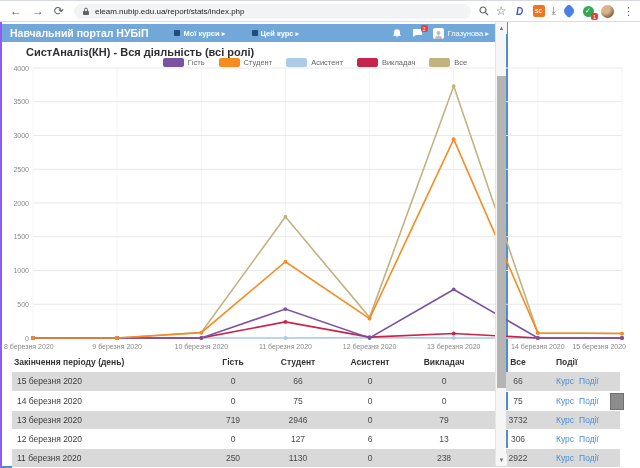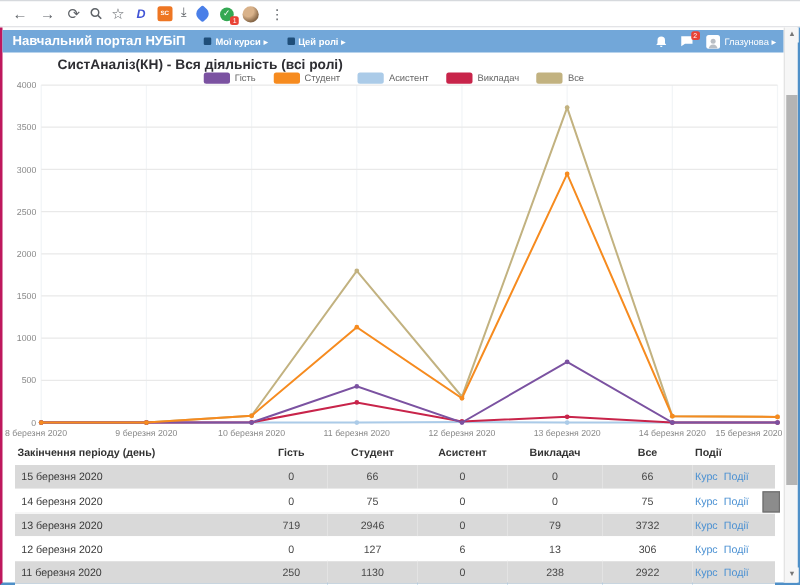--- a/index.html
+++ b/index.html
@@ -19,37 +19,37 @@
   #ext-d  { color:#4356d6; font-weight:bold; font-style:italic; font-size:10px; }
   #ext-shield { width:10px; height:10px; background:#4a7fe8; border-radius:2px 5px 2px 5px; transform:rotate(45deg); }
   #ext-check { width:11px; height:11px; background:#34a853; border-radius:50%; color:#fff; font-size:7px; display:flex; align-items:center; justify-content:center; }
   .mini-badge { position:absolute; right:-4px; bottom:-3px; background:#e94235; color:#fff; font-size:5.5px;
                 min-width:7px; height:7px; border-radius:2px; display:flex; align-items:center; justify-content:center; padding:0 1px; }
   #chrome-avatar { width:13px; height:13px; border-radius:50%;
                    background:radial-gradient(circle at 35% 30%, #d9b28a 0 35%, #8a6a4a 70%, #5d4631 100%); }
   #menu-dots { color:#5f6368; font-size:11px; margin:0 6px 0 2px; }
 
   
-  #frame { position:absolute; top:22px; left:0; width:640px; height:446px;
-           border-left:2px solid #be185d; border-right:2px solid #4f90c8; border-bottom:2px solid #4f90c8;
+  #frame { position:absolute; top:22px; left:0; width:508px; height:446px;
+           border-left:2px solid #8b5cf6; border-right:2px solid #4f90c8; border-bottom:2px solid #4f90c8;
            background:#fff; }
 
   
   #navbar { position:absolute; top:2px; left:0; right:11px; height:18px; background:#72a7d9;
             display:flex; align-items:center; color:#fff; }
   #brand { font-size:10.5px; font-weight:bold; margin-left:8px; white-space:nowrap; }
-  .nav-menu { display:flex; align-items:center; gap:3px; font-size:7.5px; font-weight:bold; margin-left:15px; cursor:pointer; white-space:nowrap; }
+  .nav-menu { display:flex; align-items:center; gap:3px; font-size:7.5px; font-weight:bold; margin-left:26px; cursor:pointer; white-space:nowrap; }
   .nav-menu-icon { width:6px; height:6px; background:#1f4e79; border-radius:1px; }
   #nav-right { margin-left:auto; display:flex; align-items:center; gap:10px; margin-right:6px; }
   .nav-icon { position:relative; display:flex; cursor:pointer; }
   #nav-user { display:flex; align-items:center; gap:4px; font-size:7.5px; cursor:pointer; white-space:nowrap; }
   #nav-avatar { width:11px; height:11px; background:#fff; border-radius:2px; display:flex; align-items:flex-end; justify-content:center; overflow:hidden; }
 
   
-  #page-title { position:absolute; top:24px; left:44px; font-size:11px; font-weight:bold; color:#2e2e33; }
+  #page-title { position:absolute; top:24px; left:24px; font-size:11px; font-weight:bold; color:#2e2e33; }
   #legend { position:absolute; top:36px; left:0; width:626px; display:flex; justify-content:center; gap:14px; }
   .legend-item { display:flex; align-items:center; gap:4px; }
   .legend-swatch { width:21px; height:9px; border-radius:2px; }
   .legend-label { font-size:7.5px; color:#666; }
 
   
   #chart-svg { position:absolute; top:42px; left:0; }
 
   
   #stats-table { position:absolute; top:330px; left:10px; width:608px; border-collapse:collapse; table-layout:fixed; }
@@ -69,20 +69,27 @@
   #sb-thumb { position:absolute; left:1px; top:54px; width:9px; height:312px; background:#b4b4b4; cursor:pointer; }
   #inner-thumb { position:absolute; top:371px; left:608px; width:14px; height:17px; background:#8c8c8c; border:1px solid #707070; cursor:pointer; }
 </style>
 </head>
 <body>
 
 <div id="chrome">
   <span class="nav-glyph">←</span>
   <span class="nav-glyph">→</span>
   <span class="nav-glyph">⟳</span>
+  <div id="url-pill">
+    <svg width="8" height="9">
+      <rect x="1" y="4" width="6" height="4" rx="1" fill="#5f6368"></rect>
+      <path d="M2.5 4V2.7a1.5 1.5 0 0 1 3 0V4" fill="none" stroke="#5f6368" stroke-width="1"></path>
+    </svg>
+    <span id="url-text">eleam.nubip.edu.ua/report/stats/index.php</span>
+  </div>
   <div class="chrome-right">
     <svg width="10" height="10">
       <circle cx="4" cy="4" r="3" fill="none" stroke="#5f6368" stroke-width="1.2"></circle>
       <line x1="6.3" y1="6.3" x2="9" y2="9" stroke="#5f6368" stroke-width="1.2"></line>
     </svg>
     <span class="nav-glyph" style="margin-left:0;">☆</span>
     <span class="ext-icon" id="ext-d">D</span>
     <span class="ext-icon" id="ext-sc">SC</span>
     <span class="nav-glyph" style="margin-left:0;font-size:10px;">⤓</span>
     <span class="ext-icon">
@@ -100,21 +107,21 @@
 <div id="frame">
 
   <div id="navbar">
     <span id="brand">Навчальний портал НУБіП</span>
     <span class="nav-menu">
       <span class="nav-menu-icon"></span>
       <span>Мої курси ▸</span>
     </span>
     <span class="nav-menu">
       <span class="nav-menu-icon"></span>
-      <span>Цей ролі ▸</span>
+      <span>Цей курс ▸</span>
     </span>
     <span id="nav-right">
       <span class="nav-icon">
         <svg width="10" height="11">
             <path d="M5 1.2a3 3 0 0 0-3 3v2.3L1 8h8L8 6.5V4.2a3 3 0 0 0-3-3z M4 8.6a1 1 0 0 0 2 0z" fill="#fff"></path>
           </svg>
       </span>
       <span class="nav-icon">
         <svg width="11" height="10">
             <path d="M1 1h9v6H4L1 9z" fill="#fff"></path>

